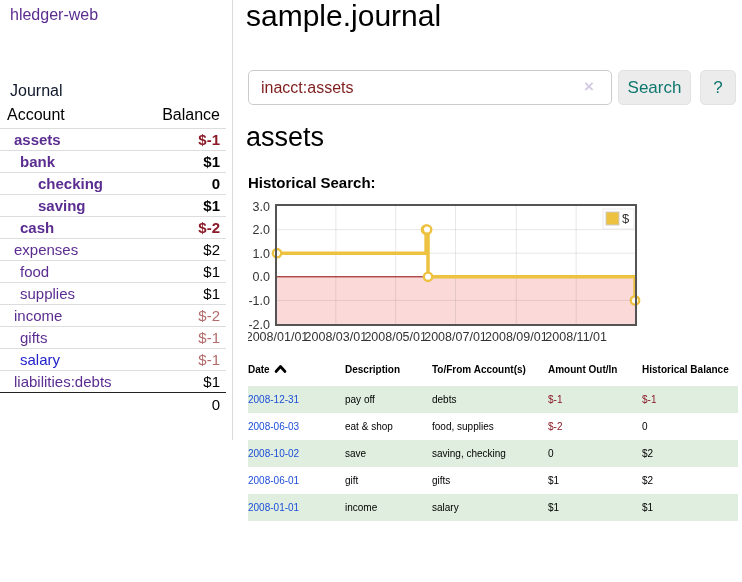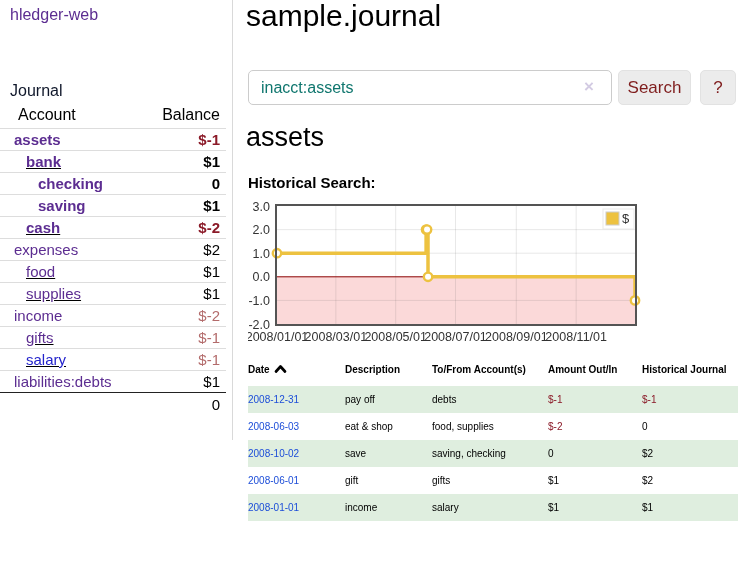--- a/index.html
+++ b/index.html
@@ -9,46 +9,46 @@
   }
   a { text-decoration:none; }
 
   
   .sidebar { position:absolute; left:0; top:0; width:232px; height:440px; border-right:1px solid #d9d9d9; }
   .app-title { position:absolute; left:10px; top:6px; font-size:16px; color:#5c2d91; }
   .nav-journal { position:absolute; left:10px; top:70px; font-size:16px; color:#0f172a;margin-top:12px; }
   .acct-table { position:absolute; left:0; top:103px; width:226px; border-collapse:collapse; table-layout:fixed; }
   .acct-table col.c-a { width:150px; }
   .acct-table col.c-b { width:76px; }
-  .acct-table th { font-weight:normal; font-size:16px; text-align:left; padding:3px 0 4px 18px; }
+  .acct-table th { font-weight:normal; font-size:16px; text-align:left; padding:3px 0 4px 7px; }
   .acct-table th.b, .acct-table td.b { text-align:right; padding-right:6px; padding-left:0; }
   .acct-table tbody td { border-top:1px solid #ddd; padding:2px 0; font-size:15px; white-space:nowrap; overflow:hidden; }
   .acct-table td.d1 { padding-left:14px; }
-  .acct-table td.d2 { padding-left:26px;text-decoration:underline; }
+  .acct-table td.d2 { padding-left:20px; }
   .acct-table td.d3 { padding-left:38px;margin-top:22px; }
   .acct-link { color:#5c2d91; }
   .acct-link.blue { color:#2323cc; }
   .bold { font-weight:bold; }
   .negd { color:#8b1a28; }
   .negl { color:#b36b6b; }
   .acct-table tfoot td { border-top:1px solid #222; padding:3px 6px 3px 0; font-size:15px; text-align:right; }
 
   
   .page-title { position:absolute; left:246px; top:-4px; margin:0; font-size:30px; font-weight:400; line-height:40px; }
   .search-row { position:absolute; left:248px; top:70px; width:494px; height:35px; }
   .search-input {
     position:absolute; left:0; top:0; width:364px; height:35px; box-sizing:border-box;
     border:1px solid #ccc; border-radius:5px; padding:0 24px 0 12px;
-    font-family:"Liberation Sans", sans-serif; font-size:16px; color:#0f766e; outline:none;
+    font-family:"Liberation Sans", sans-serif; font-size:16px; color:#7f1d1d; outline:none;
   }
   .clear-x { position:absolute; left:336px; top:7px; font-size:17px; font-weight:bold; color:#d3cbe3; cursor:pointer; }
   .btn {
     position:absolute; top:0; height:35px; box-sizing:border-box;
     background:#ececec; border:1px solid #e2e2e2; border-radius:5px;
-    font-family:"Liberation Sans", sans-serif; font-size:17px; color:#7f1d1d; cursor:pointer;
+    font-family:"Liberation Sans", sans-serif; font-size:17px; color:#0f766e; cursor:pointer;
   }
   .search-btn { left:370px; width:73px; }
   .help-btn { left:452px; width:36px; }
 
   .acct-heading { position:absolute; left:246px; top:118px; margin:0; font-size:27px; font-weight:400; line-height:38px; }
   .chart-label { position:absolute; left:248px; top:174px; font-size:15px; font-weight:bold; }
 
   
   .chart { position:absolute; left:248px; top:200px; }
   .chart text { font-family:"Liberation Sans", sans-serif; }
@@ -203,21 +203,21 @@
     <thead>
       <tr>
         <th>
           <span>Date</span><svg class="caret-icon" width="15" height="11">
               <path d="M3 8.5 L7.5 3.5 L12 8.5" fill="none" stroke="#000" stroke-width="2.7" stroke-linecap="round" stroke-linejoin="round"></path>
             </svg>
         </th>
         <th>Description</th>
         <th>To/From Account(s)</th>
         <th class="r">Amount Out/In</th>
-        <th class="r">Historical Journal</th>
+        <th class="r">Historical Balance</th>
       </tr>
     </thead>
     <tbody id="reg-body">
         <tr>
           <td><a href="#" class="date-link">2008-12-31</a></td>
           <td class="desc">pay off</td>
           <td class="accounts">debts</td>
           <td class="r neg">$-1</td>
           <td class="r neg">$-1</td>
         </tr>

